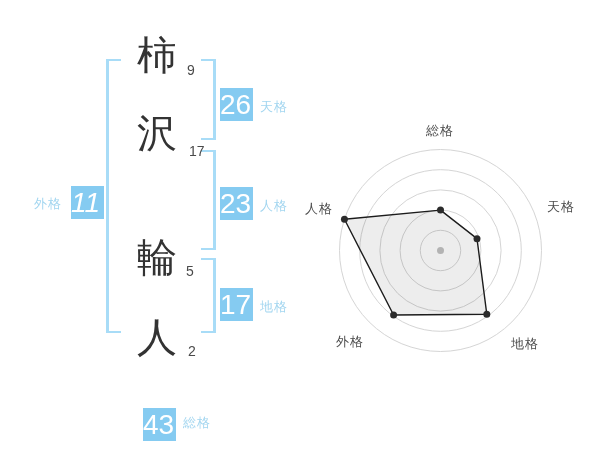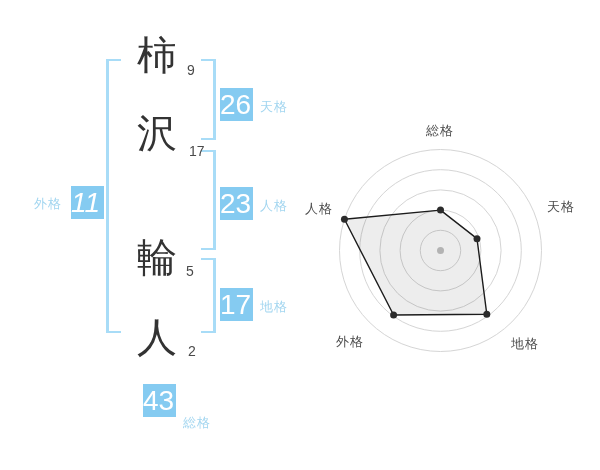--- a/index.html
+++ b/index.html
@@ -53,21 +53,21 @@
 
   <div class="badge" style="left:220px;top:187px;">23</div>
   <div class="badge-label" style="left:260px;top:197px;">人格</div>
 
   <div class="badge" style="left:220px;top:288px;">17</div>
   <div class="badge-label" style="left:260px;top:298px;">地格</div>
 
   <div class="badge-label" style="left:34px;top:195px;">外格</div>
   <div class="badge" style="left:71px;top:186px;font-style:italic;">11</div>
 
-  <div class="badge" style="left:143px;top:384px;">43</div>
+  <div class="badge" style="left:143px;top:408px;">43</div>
   <div class="badge-label" style="left:183px;top:414px;">総格</div>
 
   <div class="chart">
     <svg id="radar-svg" width="300" height="260">
         <circle cx="150.5" cy="140.5" r="20.2" fill="none" stroke="#d5d5d5" stroke-width="1"></circle>
         <circle cx="150.5" cy="140.5" r="40.4" fill="none" stroke="#d5d5d5" stroke-width="1"></circle>
         <circle cx="150.5" cy="140.5" r="60.6" fill="none" stroke="#d5d5d5" stroke-width="1"></circle>
         <circle cx="150.5" cy="140.5" r="80.8" fill="none" stroke="#d5d5d5" stroke-width="1"></circle>
         <circle cx="150.5" cy="140.5" r="101" fill="none" stroke="#d5d5d5" stroke-width="1"></circle>
         <polygon points="150.5,100.1 187.001549095408,128.63992775588952 196.80572217560103,204.23435881685836 103.60061471958358,205.05146598117705 54.443291854189496,109.28928356813029" fill="rgba(0,0,0,0.07)" stroke="#1c1c1c" stroke-width="1.4" stroke-linejoin="round"></polygon>

